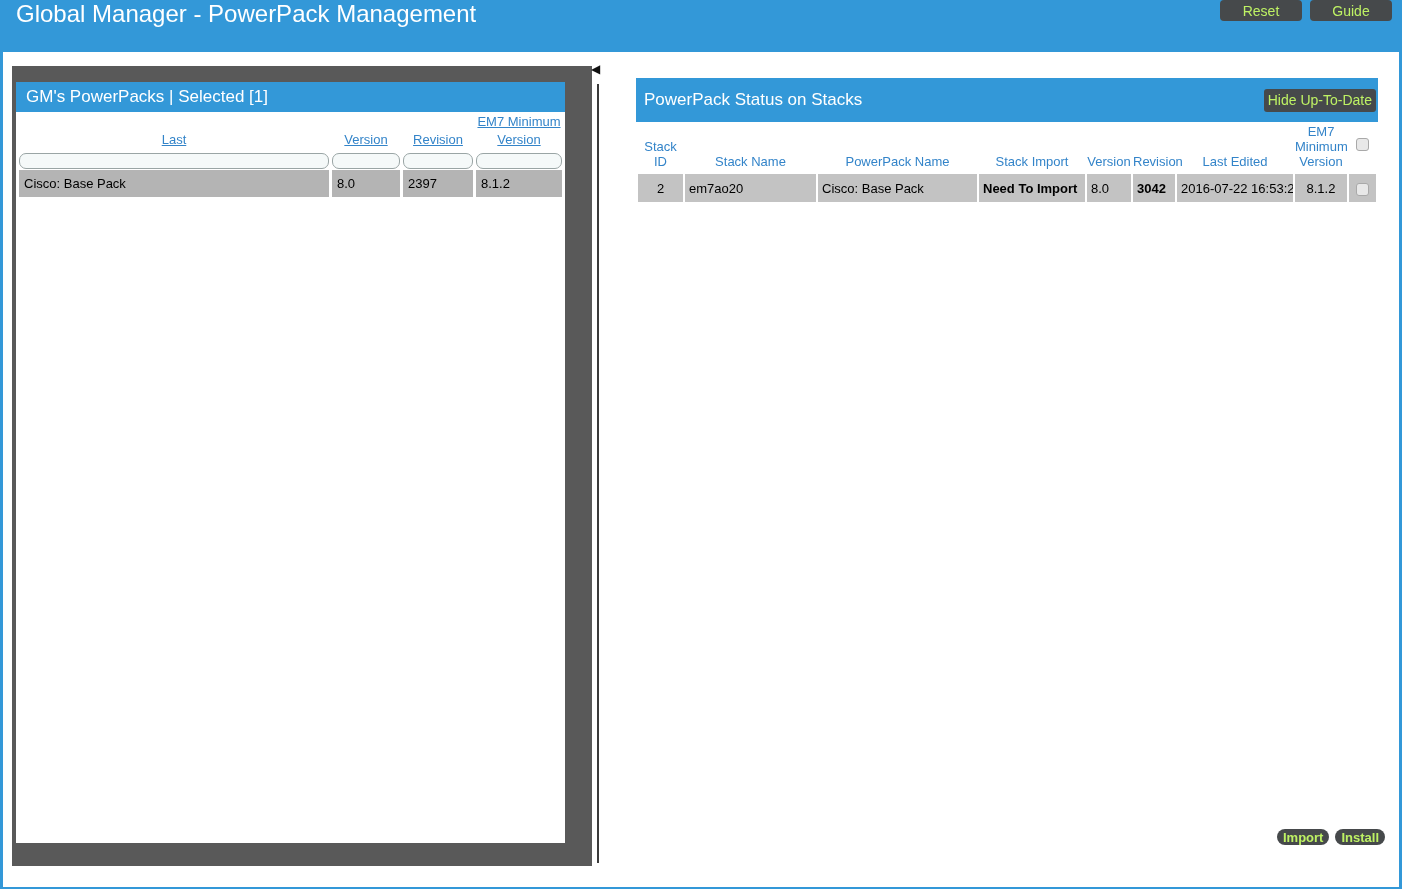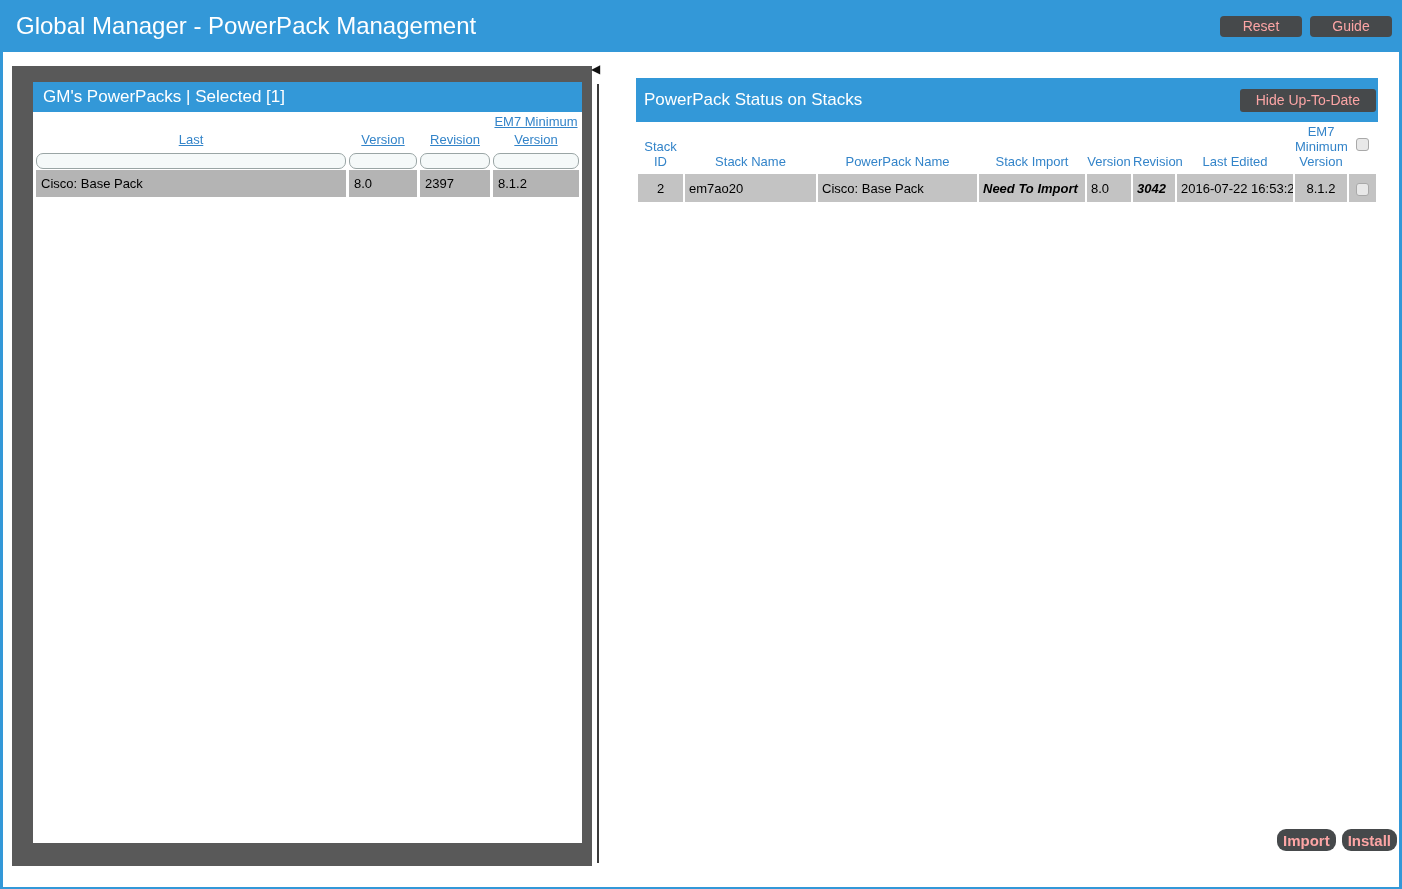--- a/index.html
+++ b/index.html
@@ -1,36 +1,36 @@
 <!DOCTYPE html>
 <html><head>
 <meta charset="utf-8">
 <style>
   * { margin:0; padding:0; box-sizing:border-box; }
   html,body { width:1402px; height:889px; background:#ffffff; font-family:"Liberation Sans", sans-serif; overflow:hidden; }
   .page { position:relative; width:1402px; height:889px; background:#ffffff; }
 
   
   .app-header { position:absolute; left:0; top:0; width:1402px; height:52px; background:#3398d8;
-                display:flex; align-items:center; padding:0 10px 0 16px; }
+                display:flex; padding:0 10px 0 16px; }
   .app-title { color:#ffffff; font-size:24px; font-weight:normal; }
   .header-buttons { margin-left:auto; display:flex; gap:8px; }
-  .gray-btn { background:#46494b; color:#fca5a5; border:none; border-radius:4px;
+  .gray-btn { background:#46494b; color:#bef264; border:none; border-radius:4px;
               font-family:"Liberation Sans", sans-serif; cursor:pointer; }
   .header-btn { width:82px; height:21px; font-size:14px; }
 
   
   .edge { position:absolute; background:#3398d8; }
   .edge-left  { left:0; top:52px; width:3px;  height:837px; }
   .edge-right { left:1399px; top:52px; width:3px; height:837px; }
   .edge-bottom{ left:0; top:887px; width:1402px; height:2px; }
 
   
   .left-frame { position:absolute; left:12px; top:66px; width:580px; height:800px; background:#595959; }
-  .left-inner { position:absolute; left:21px; top:16px; width:549px; height:761px; background:#ffffff; }
+  .left-inner { position:absolute; left:4px; top:16px; width:549px; height:761px; background:#ffffff; }
   .panel-titlebar { height:30px; background:#3398d8; color:#ffffff; font-size:17px;
                     display:flex; align-items:center; padding:0 10px; }
 
   table { border-collapse:separate; table-layout:fixed; }
   .gm-table { width:549px; border-spacing:3px 0; margin-top:0; }
   .gm-table th { height:32px; vertical-align:bottom; padding-bottom:2px; text-align:center; font-weight:normal; }
   .gm-table th a { color:#3384c9; font-size:13px; text-decoration:underline; cursor:pointer; }
   .filter-row td { height:20px; vertical-align:middle; }
   .filter-input { width:100%; height:16px; border:1px solid #9aa5a5; border-radius:7px;
                   background:#f5f9f9; outline:none; padding:0 6px; font-size:12px;
@@ -40,38 +40,38 @@
 
   
   .collapse-arrow { position:absolute; left:591px; top:61px; width:12px; height:16px;
                     color:#111111; font-size:12px; line-height:16px; cursor:pointer;
                     font-family:"DejaVu Sans", sans-serif; }
   .splitter-line { position:absolute; left:597px; top:84px; width:2px; height:779px; background:#3b3b3b; cursor:col-resize; }
 
   
   .right-panel { position:absolute; left:636px; top:78px; width:742px; }
   .right-titlebar { height:44px; padding:0 2px 0 8px; }
-  .hide-btn { margin-left:auto; height:23px; padding:0 16px; font-size:14px; border-radius:3px; }
+  .hide-btn { margin-left:auto; height:23px; padding:0 4px; font-size:14px; border-radius:3px; }
 
   .stack-table { width:742px; border-spacing:2px 0; margin-top:2px; }
   .stack-table th { vertical-align:bottom; padding-bottom:5px; text-align:center;
                     font-weight:normal; color:#3384c9; font-size:13px; line-height:15px; }
   .stack-table th.cb-col { vertical-align:middle; padding-bottom:12px; }
   .stack-table td { height:28px; background:#c3c3c3; color:#000000; font-size:13px;
                     padding:0 4px; vertical-align:middle; white-space:nowrap; overflow:hidden; cursor:pointer; }
   td.c, th.c { text-align:center; }
-  .status-green { color:#68c068; font-weight:bold;font-style:italic; }
+  .status-green { color:#68c068; font-weight:bold; }
 
   input[type="checkbox"] { -webkit-appearance:none; appearance:none; width:13px; height:13px;
                            background:#e8e8e8; border:1px solid #a9a9a9; border-radius:3px;
                            vertical-align:middle; cursor:pointer; }
 
   
   .action-buttons { position:absolute; left:1277px; top:829px; display:flex; gap:6px; }
-  .action-btn { height:22px; padding:0 6px; font-size:15px; font-weight:bold; border-radius:9px; }
+  .action-btn { height:16px; padding:0 6px; font-size:13px; font-weight:bold; border-radius:9px; }
 </style>
 </head>
 <body>
 
 <div class="page">
 
   <header class="app-header">
     <h1 class="app-title">Global Manager - PowerPack Management</h1>
     <div class="header-buttons">
       <button class="gray-btn header-btn">Reset</button>

